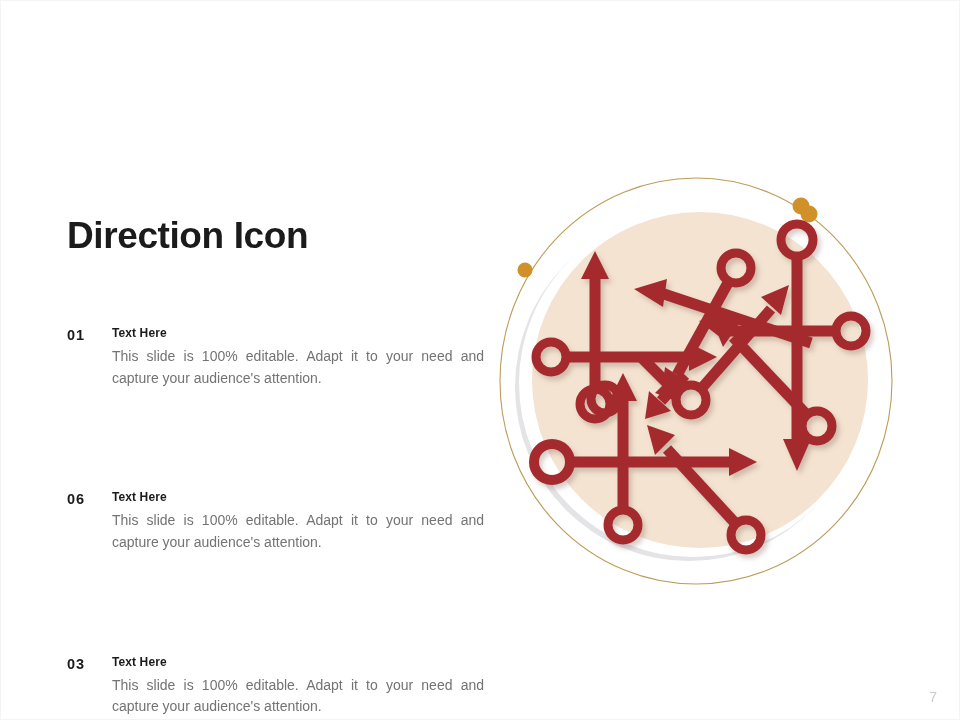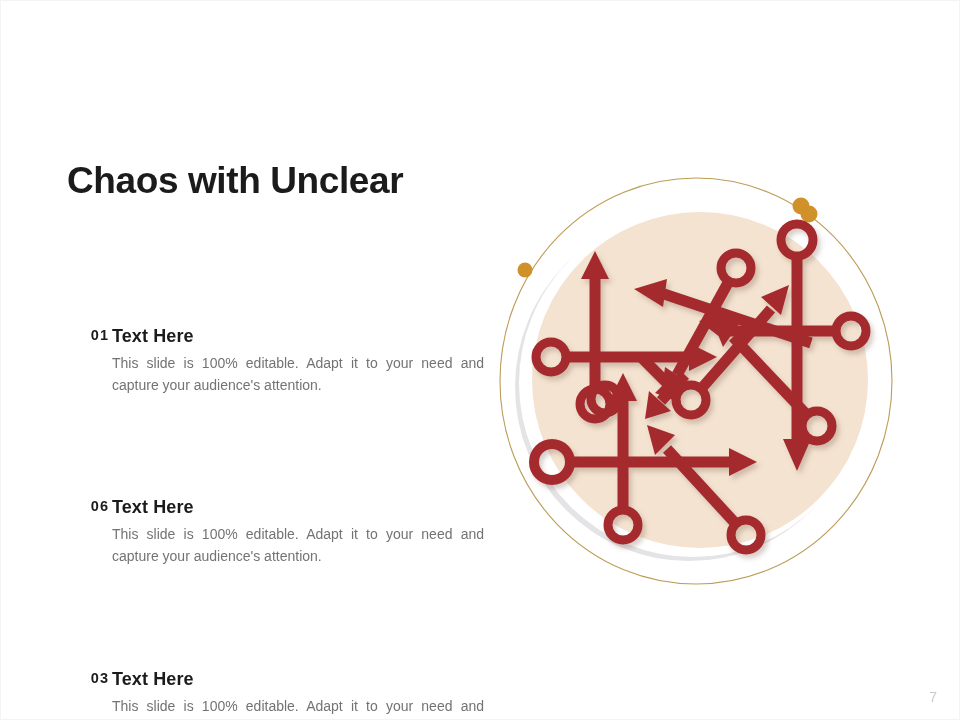--- a/index.html
+++ b/index.html
@@ -51,27 +51,26 @@
   .bullet-num {
     position: absolute;
     left: 0;
     top: 1px;
     width: 42px;
     font-size: 14.5px;
     font-weight: 700;
     color: #1b1b1b;
     letter-spacing: 1px;
     font-family: "Liberation Sans", sans-serif;
-    text-align: right;
   }
   .bullet-body {
     margin-left: 45px;
   }
   .bullet-heading {
-    font-size: 18px;
+    font-size: 12px;
     font-weight: 700;
     color: #1b1b1b;
     margin: 0 0 6px 0;
     letter-spacing: 0.1px;
   }
   .bullet-text {
     font-size: 14px;
     line-height: 1.55;
     color: #737373;
     margin: 0;
@@ -98,21 +97,22 @@
     height: 440px;
   }
   .graphic svg { display: block; width: 100%; height: 100%; }
 </style>
 </head>
 <body>
 
 <div class="slide">
 
   <h1 class="slide-title">
-    <span>Chaos with Unclear</span><br>
+    <br>
+    <span>Direction Icon</span>
   </h1>
 
   <div class="bullets">
 
     <div class="bullet">
       <div class="bullet-num">01</div>
       <div class="bullet-body">
         <p class="bullet-heading">Text Here</p>
         <p class="bullet-text">This slide is 100% editable. Adapt it to your need and capture your audience's attention.</p>
       </div>

